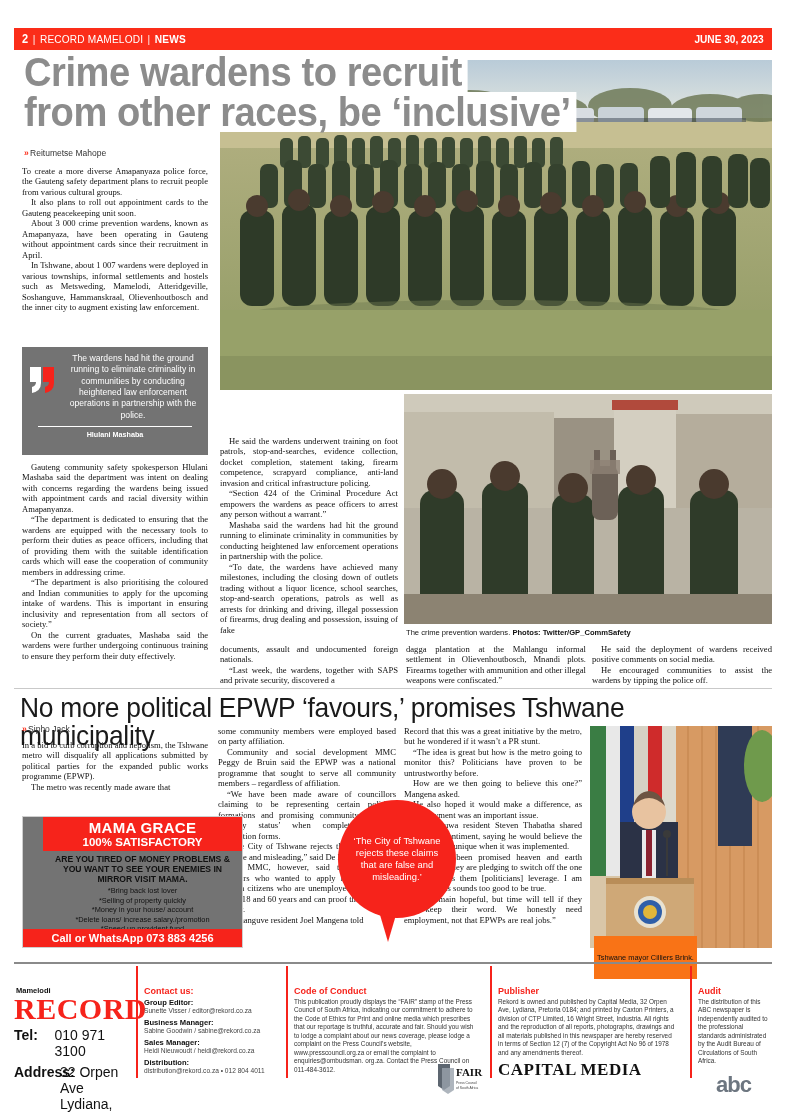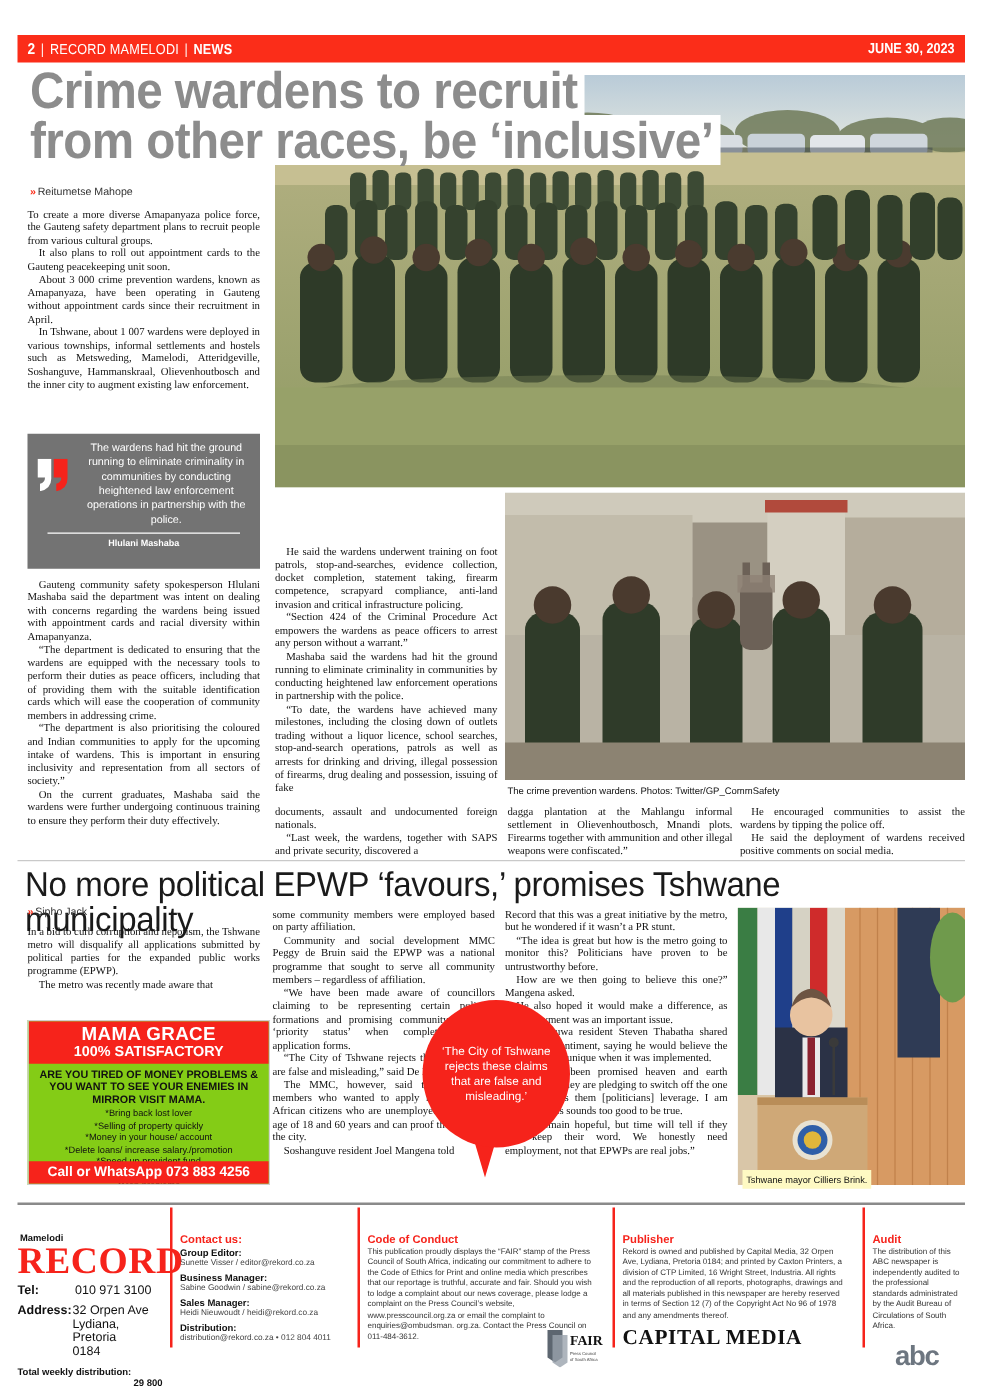--- a/index.html
+++ b/index.html
@@ -83,21 +83,21 @@
     margin-left:36px; font-size:8.6px; line-height:1.32; text-align:center;
   }
   .pq-rule { margin:5px 8px 3px 8px; border-top:1px solid #fff; }
   .pq-attr { text-align:center; font-size:7.2px; font-weight:bold; }
 
   
   .caption {
     position:absolute; left:406px; top:628px; width:366px;
     font-family:"Liberation Sans", sans-serif; font-size:7.6px; color:#111;
   }
-  .caption b { font-weight:normal; }
+  .caption b { font-weight:bold; }
 
   
   .hl2 {
     position:absolute; left:20px; top:694px; width:752px;
     font-family:"Liberation Sans", sans-serif;
     font-weight:normal; font-size:27.5px; line-height:1;
     color:#1a1a1a; letter-spacing:-0.3px;
     transform:scaleX(.96); transform-origin:left top;
   }
   .rule-thin { position:absolute; left:14px; width:758px; border-top:1px solid #c9c9c9; }
@@ -114,56 +114,57 @@
     padding:8px 10px; z-index:6;
   }
   .bubble-tail {
     position:absolute; left:378px; top:908px; width:0; height:0;
     border-left:10px solid transparent; border-right:10px solid transparent;
     border-top:34px solid #f6231b; z-index:5;
   }
 
   
   .ad {
-    position:absolute; left:22px; top:816px; width:194px; height:132px;
-    background:#84cc16; border:1px solid #cfcfcf;
+    position:absolute; left:22px; top:816px; width:221px; height:132px;
+    background:#737373; border:1px solid #cfcfcf;
     font-family:"Liberation Sans", sans-serif; text-align:center;
     overflow:hidden;
+    padding-left:20px;
   }
   .ad-head { background:#f6231b; color:#fff; padding:2px 0 3px; }
   .ad-head .l1 { font-size:15px; font-weight:bold; letter-spacing:.3px; }
   .ad-head .l2 { font-size:11.5px; font-weight:bold; }
   .ad-sub { font-size:8.6px; font-weight:bold; color:#111; line-height:1.18; padding:3px 4px 2px; }
   .ad-list { font-size:7.4px; color:#111; line-height:1.28; padding:0 3px; }
   .ad-cta { background:#f6231b; color:#fff; font-size:11px; font-weight:bold;
             padding:3px 0; position:absolute; bottom:0; left:0; right:0; }
 
   
   .photo-mayor { position:absolute; left:590px; top:726px; width:182px; height:222px; overflow:hidden; }
   .cap-mayor {
     position:absolute; left:594px; top:936px;
-    background:#fef9c3; padding:3px 3px;
+    background:#f97316; padding:17px 3px;
     font-family:"Liberation Sans", sans-serif; font-size:7.4px;
   }
 
   
   .footer { position:absolute; left:14px; top:962px; width:758px; height:130px; }
   .footer-top { border-top:2px solid #8a8a8a; }
   .fcol { position:absolute; top:24px; font-family:"Liberation Sans", sans-serif; }
   .fdiv { position:absolute; top:4px; width:2px; background:#f6231b; height:112px; }
   .fhead { color:#f6231b; font-weight:bold; font-size:9px; margin-bottom:2px; }
   .flab { font-weight:bold; font-size:7.6px; color:#111; }
   .fval { font-size:6.6px; color:#444; margin-bottom:4px; }
   .ftiny { font-size:6.4px; line-height:1.32; color:#333; }
 
   .masthead-small { font-family:"Liberation Sans", sans-serif; font-weight:bold;
     font-size:7.5px; color:#111; margin-left:2px; }
   .masthead-big { font-family:"Liberation Serif", serif; font-weight:bold;
     font-size:30px; color:#f6231b; line-height:.9; letter-spacing:.5px; }
-  .mrow { display:flex; font-size:10px; margin-top:5px; }
+  .mrow { display:flex; font-size:14px; margin-top:5px; }
   .mrow .k { font-weight:bold; width:46px; color:#111; }
   .mrow .v { color:#111; }
   .mcenter { font-size:7.6px; font-weight:bold; margin-top:6px; color:#111; }
   .mcenter .n { display:block; text-align:right; font-weight:bold; }
 
   .capital-media { font-family:"Liberation Serif", serif; font-weight:bold;
     font-size:17px; letter-spacing:.5px; color:#111; margin-top:3px; }
   .fair-logo { position:absolute; left:140px; top:74px; }
   .abc-logo { position:absolute; right:0px; top:86px;text-decoration:underline; }
 </style>
@@ -396,22 +397,22 @@
   <div class="col" id="s1c2b">
     <p class="noind">documents, assault and undocumented foreign nationals.</p>
     <p>“Last week, the wardens, together with SAPS and private security, discovered a</p>
   </div>
 
   <div class="col" id="s1c3">
     <p class="noind">dagga plantation at the Mahlangu informal settlement in Olievenhoutbosch, Mnandi plots. Firearms together with ammunition and other illegal weapons were confiscated.”</p>
   </div>
 
   <div class="col" id="s1c4">
+    <p>He said the deployment of wardens received positive comments on social media.</p>
     <p>He encouraged communities to assist the wardens by tipping the police off.</p>
-    <p>He said the deployment of wardens received positive comments on social media.</p>
   </div>
 
   <div class="rule-thin" style="top:688px;"></div>
   <div class="hl2">No more political EPWP ‘favours,’ promises Tshwane municipality</div>
 
   <div style="position:absolute;left:22px;top:724px;" class="byline">
     <span class="arrows">»</span>
     <span>Sipho Jack</span>
   </div>
 

